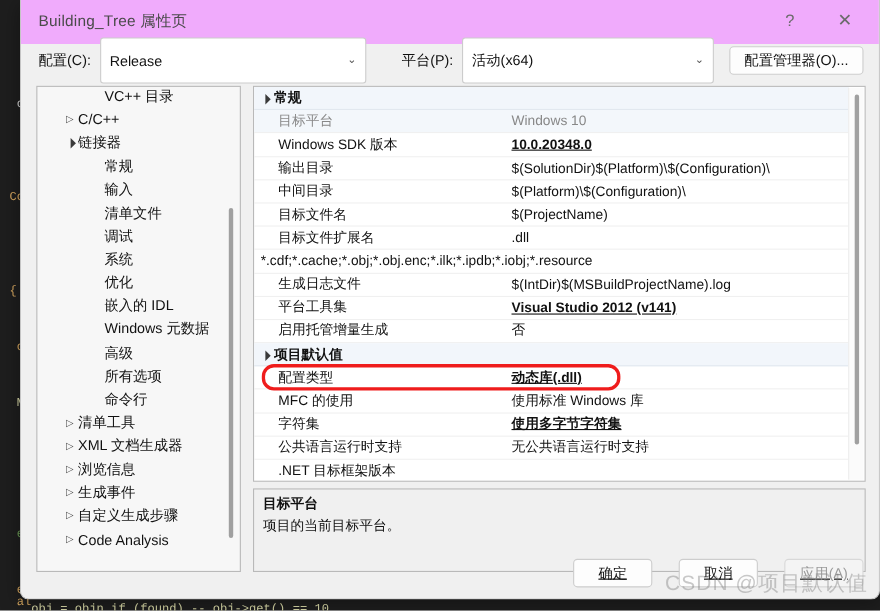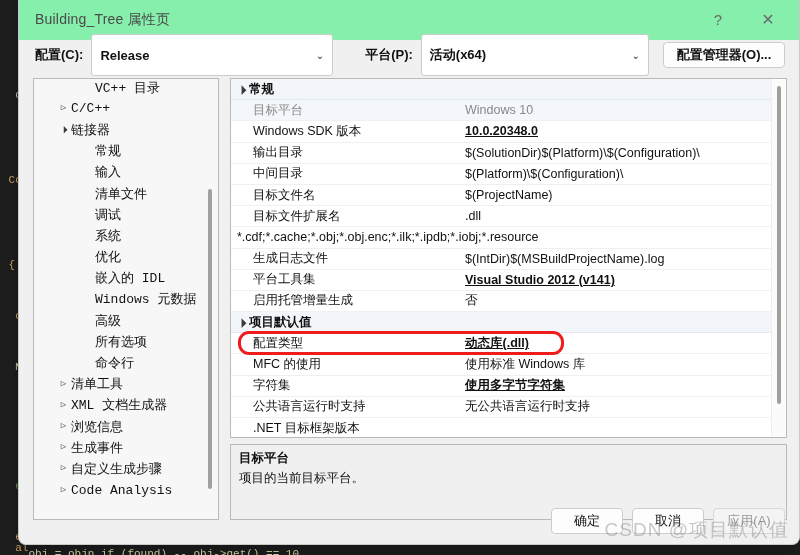--- a/index.html
+++ b/index.html
@@ -37,21 +37,21 @@
     border: 1px solid #c9c9c9;
     border-top: none;
     border-radius: 0 0 8px 8px;
     box-shadow: 0 4px 18px rgba(0,0,0,0.35);
     overflow: hidden;
   }
 
   
   #titlebar {
     height: 40px;
-    background: #86efac;
+    background: #f0abfc;
     display: flex;
     align-items: center;
     position: relative;
   }
   #dlg-title {
     font-size: 14px;
     color: #4a4a4a;
     padding-left: 16px;
     letter-spacing: 0.2px;
   }
@@ -66,21 +66,20 @@
   }
   #btn-help { right: 58px; }
   #btn-close { right: 8px; font-size: 16px; }
 
   
   #config-row {
     display: flex;
     align-items: center;
     padding: 2px 14px 10px 16px;
     height: 38px;
-    font-weight: bold;
   }
   .lbl {
     font-size: 13px;
     color: #111;
     white-space: nowrap;
   }
   .combo {
     position: relative;
     height: 42px;
     background: #ffffff;
@@ -140,21 +139,20 @@
     padding-top: 0;
   }
   .tnode {
     height: 21.2px;
     display: flex;
     align-items: center;
     font-size: 13px;
     color: #111;
     white-space: nowrap;
     cursor: default;
-    font-family: Liberation Mono, monospace;
   }
   .tw {
     width: 15px;
     display: inline-block;
     text-align: center;
     font-size: 8px;
     color: #555;
     line-height: 1;
   }
   .tri-right::before { content: "\25B7"; font-size: 9px; color: #4a4a4a; }
@@ -283,21 +281,22 @@
     font-size: 12.5px;
     color: #111;
   }
 
   
   #footer {
     position: absolute;
     right: 14px;
     bottom: 10px;
     display: flex;
-    gap: 9px;
+    gap: 24px;
+    text-decoration: underline;
   }
   .fbtn {
     width: 72px; height: 26px;
     background: #fdfdfd;
     border: 1px solid #cdcdcd;
     border-radius: 4px;
     font-size: 13px;
     color: #111;
     display: flex; align-items: center; justify-content: center;
     cursor: default;

